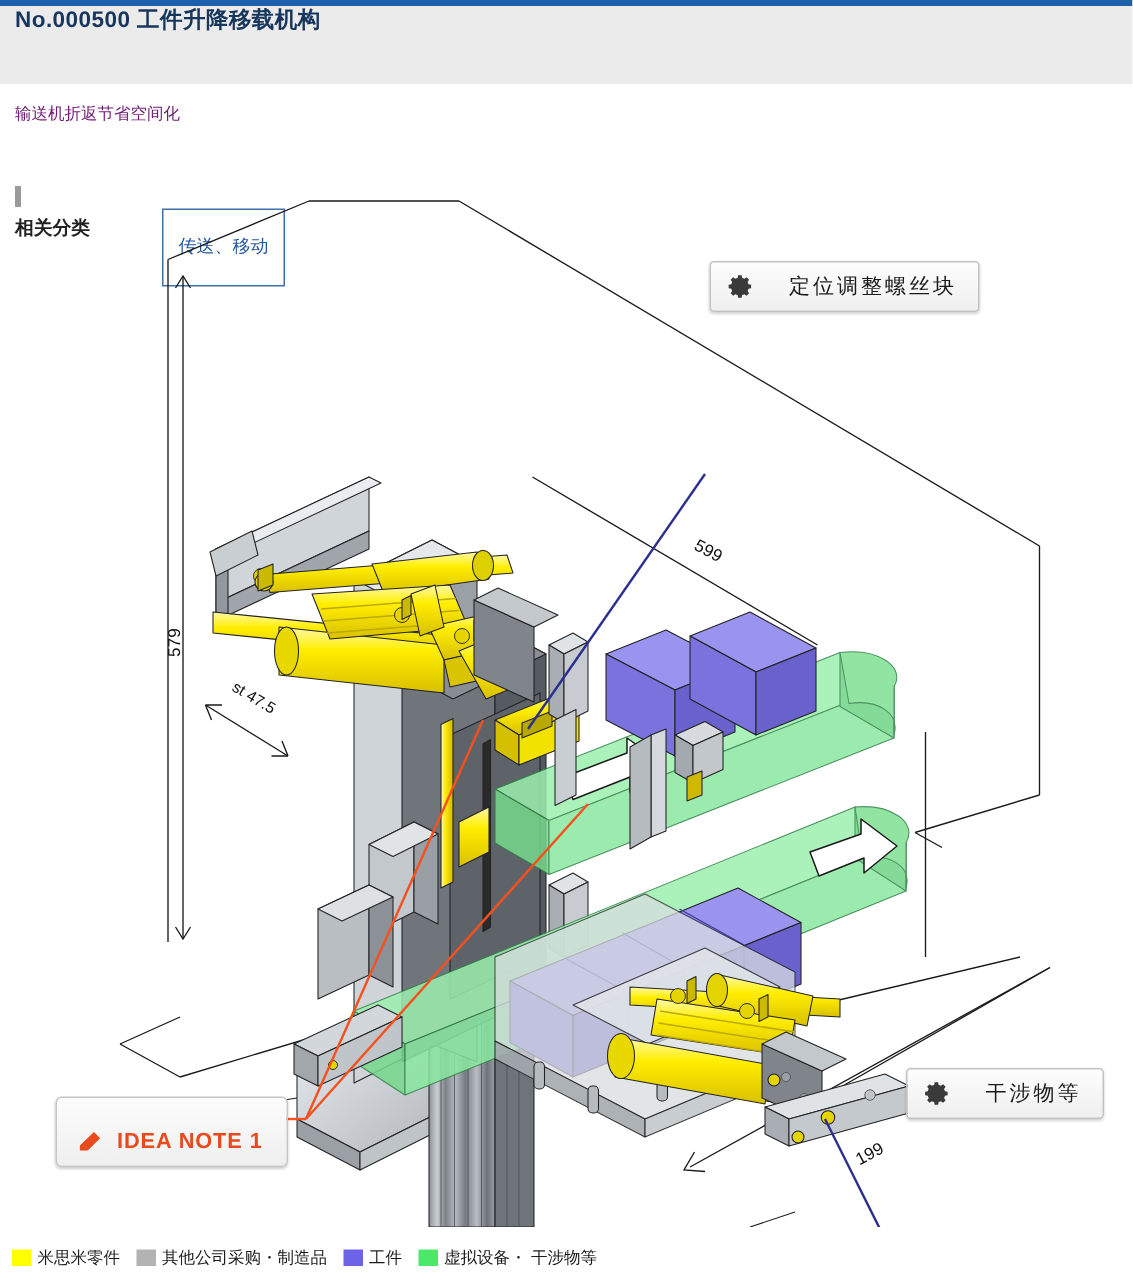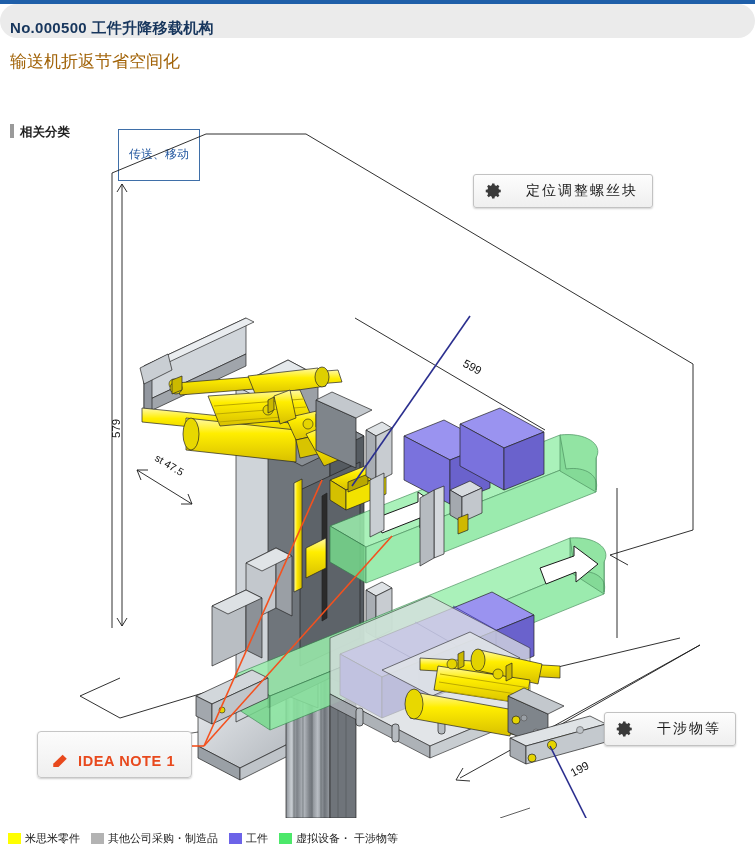--- a/index.html
+++ b/index.html
@@ -9,31 +9,31 @@
     background:#ffffff;
     font-family:"Liberation Sans","DejaVu Sans",sans-serif;
     color:#222;
     overflow:hidden;
     position:relative;
   }
 
   
   #top-accent { height:4px; background:#1f5fa9; width:100%; }
   #title-bar {
-    height:34px; background:#ebebeb;
-    display:flex; align-items:flex-end; padding-left:10px;border-radius:19px;
+    height:52px; background:#ebebeb;
+    display:flex; align-items:flex-start; padding-left:10px;
   }
   #page-title {
     font-size:15px; font-weight:bold; color:#17365d; letter-spacing:.3px;
   }
   #subtitle-row { padding:12px 0 6px 10px; }
-  #subtitle { font-size:17px; color:#a16207; }
+  #subtitle { font-size:11px; color:#701a75; }
 
   #category-row { display:flex; align-items:center; padding:6px 0 0 10px; gap:48px; }
-  .cat-label-wrap { display:flex; align-items:flex-start; gap:6px; }
+  .cat-label-wrap { display:flex; align-items:flex-start; gap:6px;flex-direction:column; }
   .cat-bar { width:4px; height:14px; background:#9a9a9a; display:inline-block; }
   #category-label { font-size:12.5px; font-weight:bold; color:#222; }
   #category-tag {
     border:1px solid #3f6fa8; color:#2458a0; font-size:12px;
     padding:17px 10px; background:#fff; line-height:1.3;margin-top:44px;
   }
 
   
   #drawing-area { position:absolute; left:0; top:118px; width:755px; height:700px; }
   #drawing-svg { display:block; }

